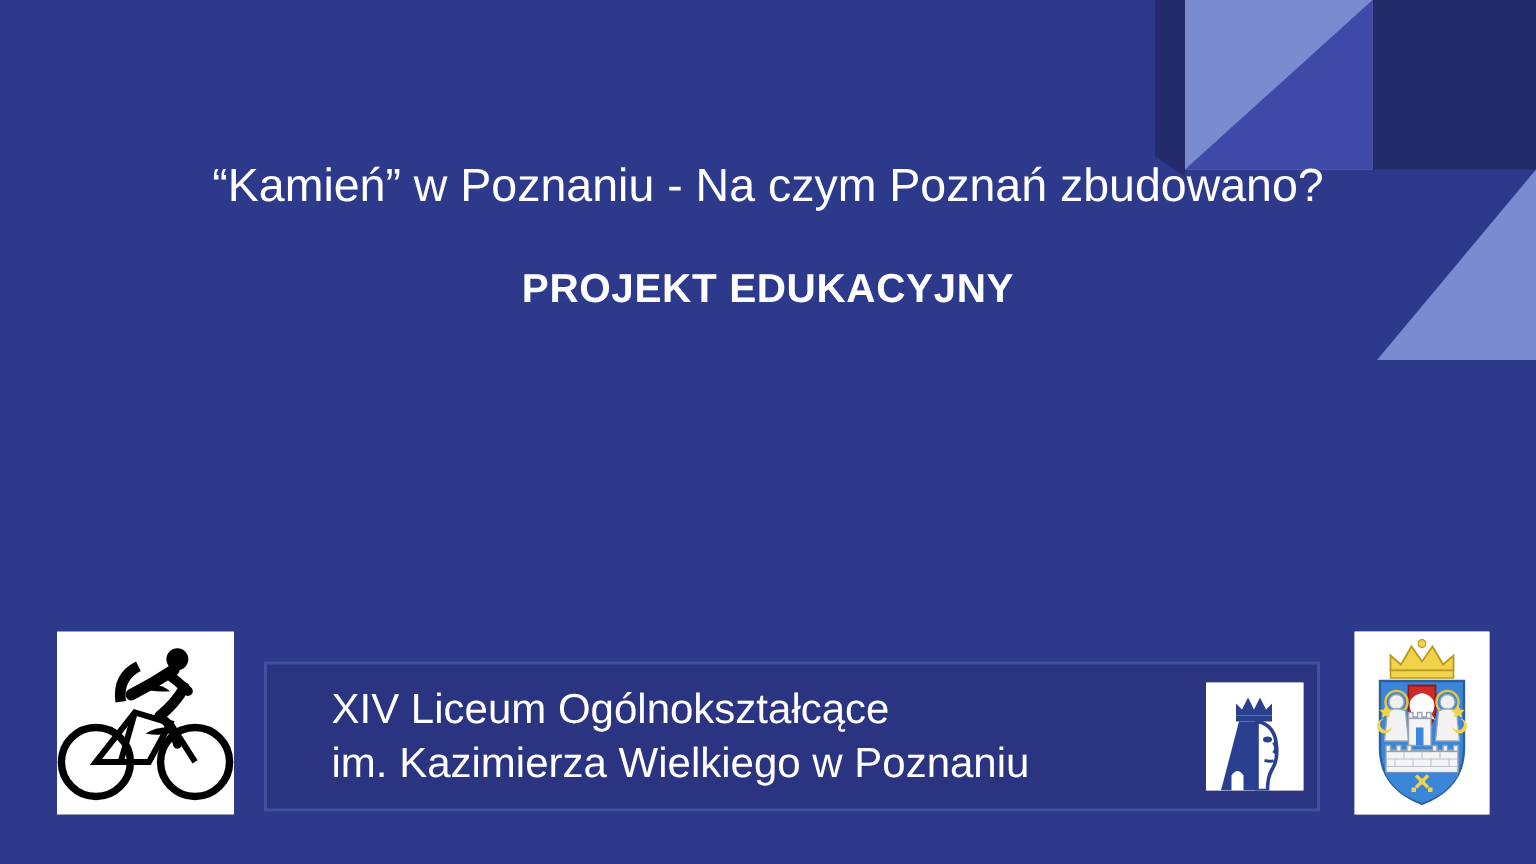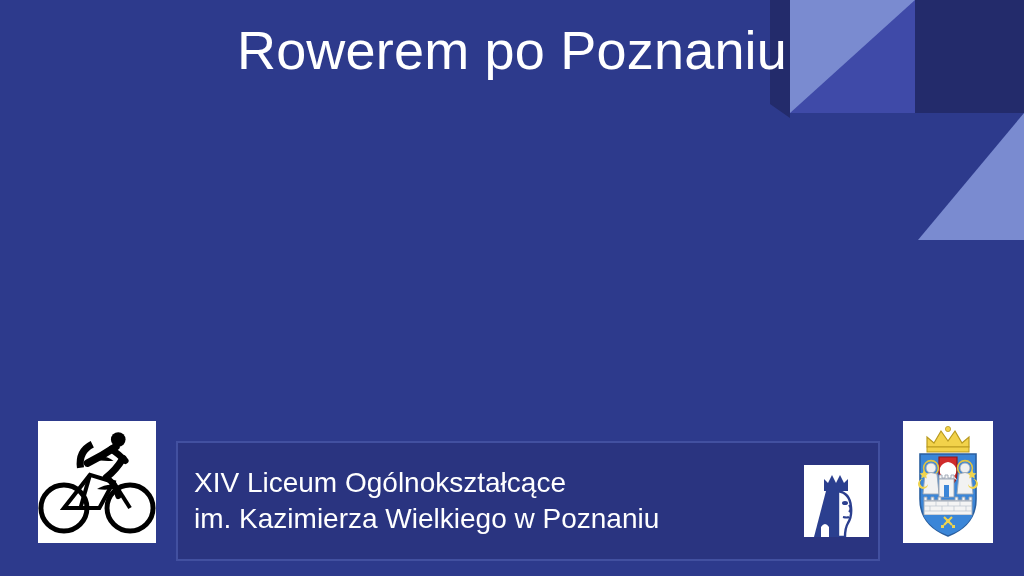--- a/index.html
+++ b/index.html
@@ -85,27 +85,28 @@
     background: #ffffff;
   }
   .bike-logo svg { display: block; width: 100%; height: 100%; }
 
   
   .school-box {
     position: absolute;
     left: 176px;
     top: 441px;
     width: 704px;
-    height: 120px;
+    height: 100px;
     background: #2a3480;
     border: 2px solid #4250a0;
     box-sizing: border-box;
     display: flex;
     align-items: center;
     z-index: 4;
+    padding-left: 27px;
   }
   .school-text {
     flex: 1 1 auto;
     padding-left: 16px;
     font-size: 28px;
     line-height: 1.28;
     font-weight: 400;
     white-space: pre-line;
   }
   .school-emblem {
@@ -139,23 +140,24 @@
 
     <rect x="20" y="0" width="125" height="113" fill="#7a8bd0"></rect>
 
     <polygon points="145,0 145,113 20,113" fill="#3f4aa8"></polygon>
 
     <polygon points="0,0 20,0 20,118 0,104" fill="#232b6b"></polygon>
 
     <polygon points="254,113 254,240 148,240" fill="#7a8bd0"></polygon>
   </svg>
 
-  <div class="title">Rowerem po Poznaniu</div>
-
-
+
+  <div class="subtitle">“Kamień” w Poznaniu - Na czym Poznań zbudowano?</div>
+
+  <div class="project-line">PROJEKT EDUKACYJNY</div>
 
 
   <div class="bike-logo">
     <svg viewBox="0 0 100 100" aria-hidden="true">
       <g fill="none" stroke="#000000" stroke-width="4.2" stroke-linecap="round">
 
         <circle cx="22" cy="72" r="19.5"></circle>
 
         <circle cx="78" cy="72" r="19.5"></circle>
       </g>

